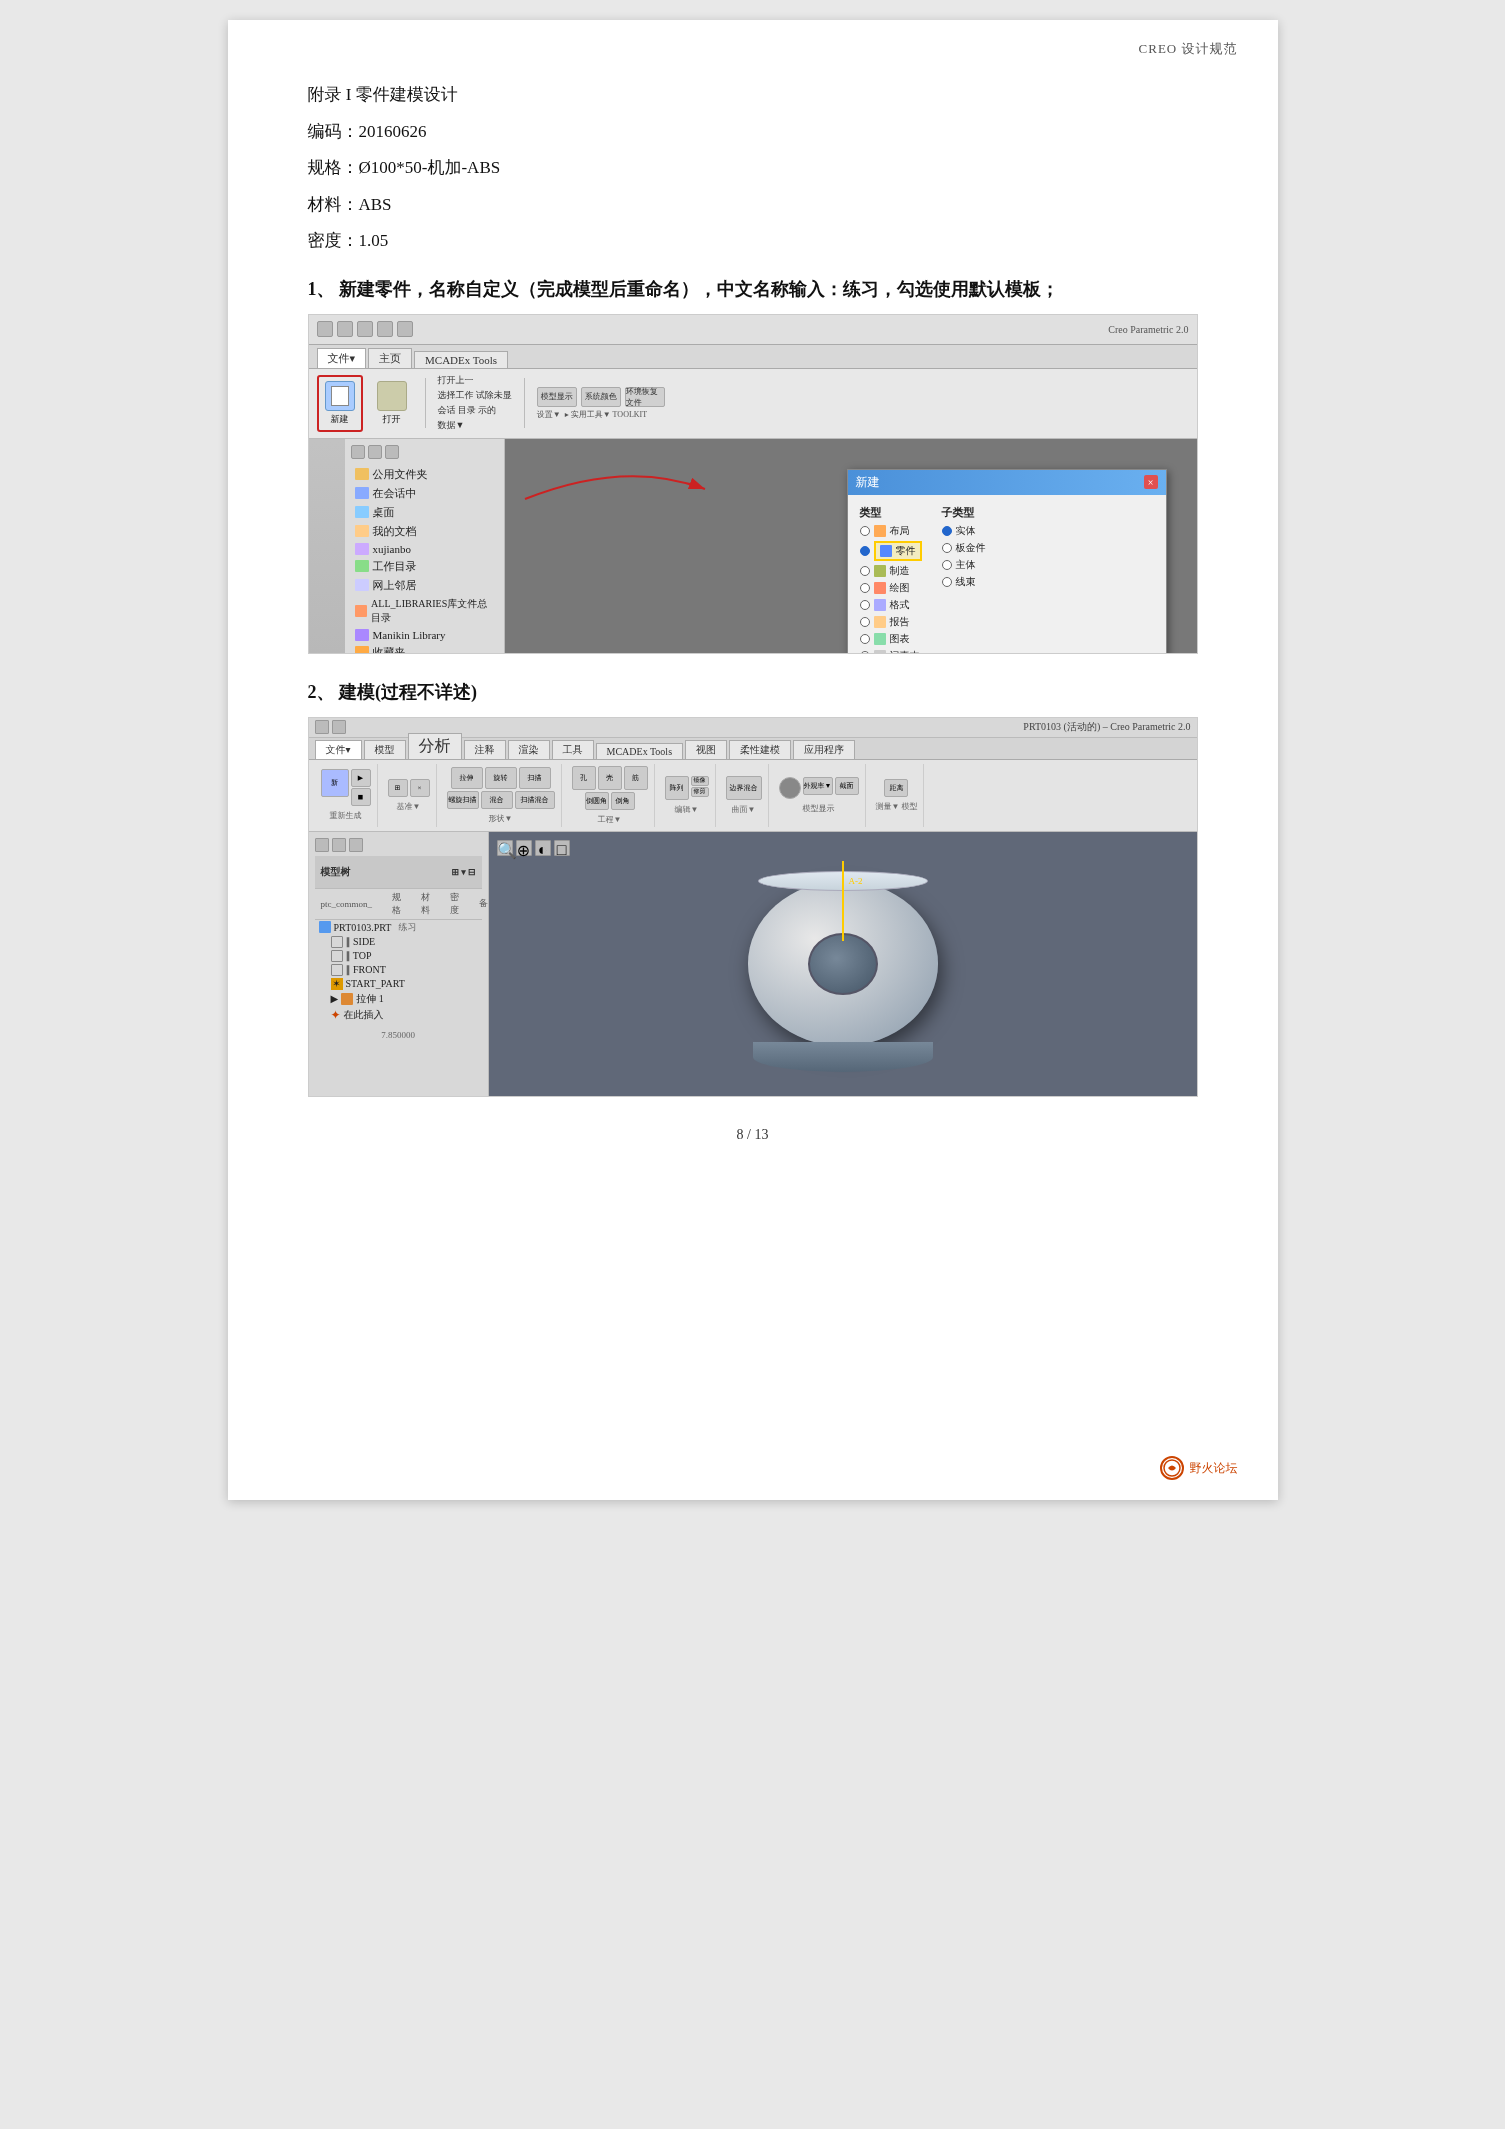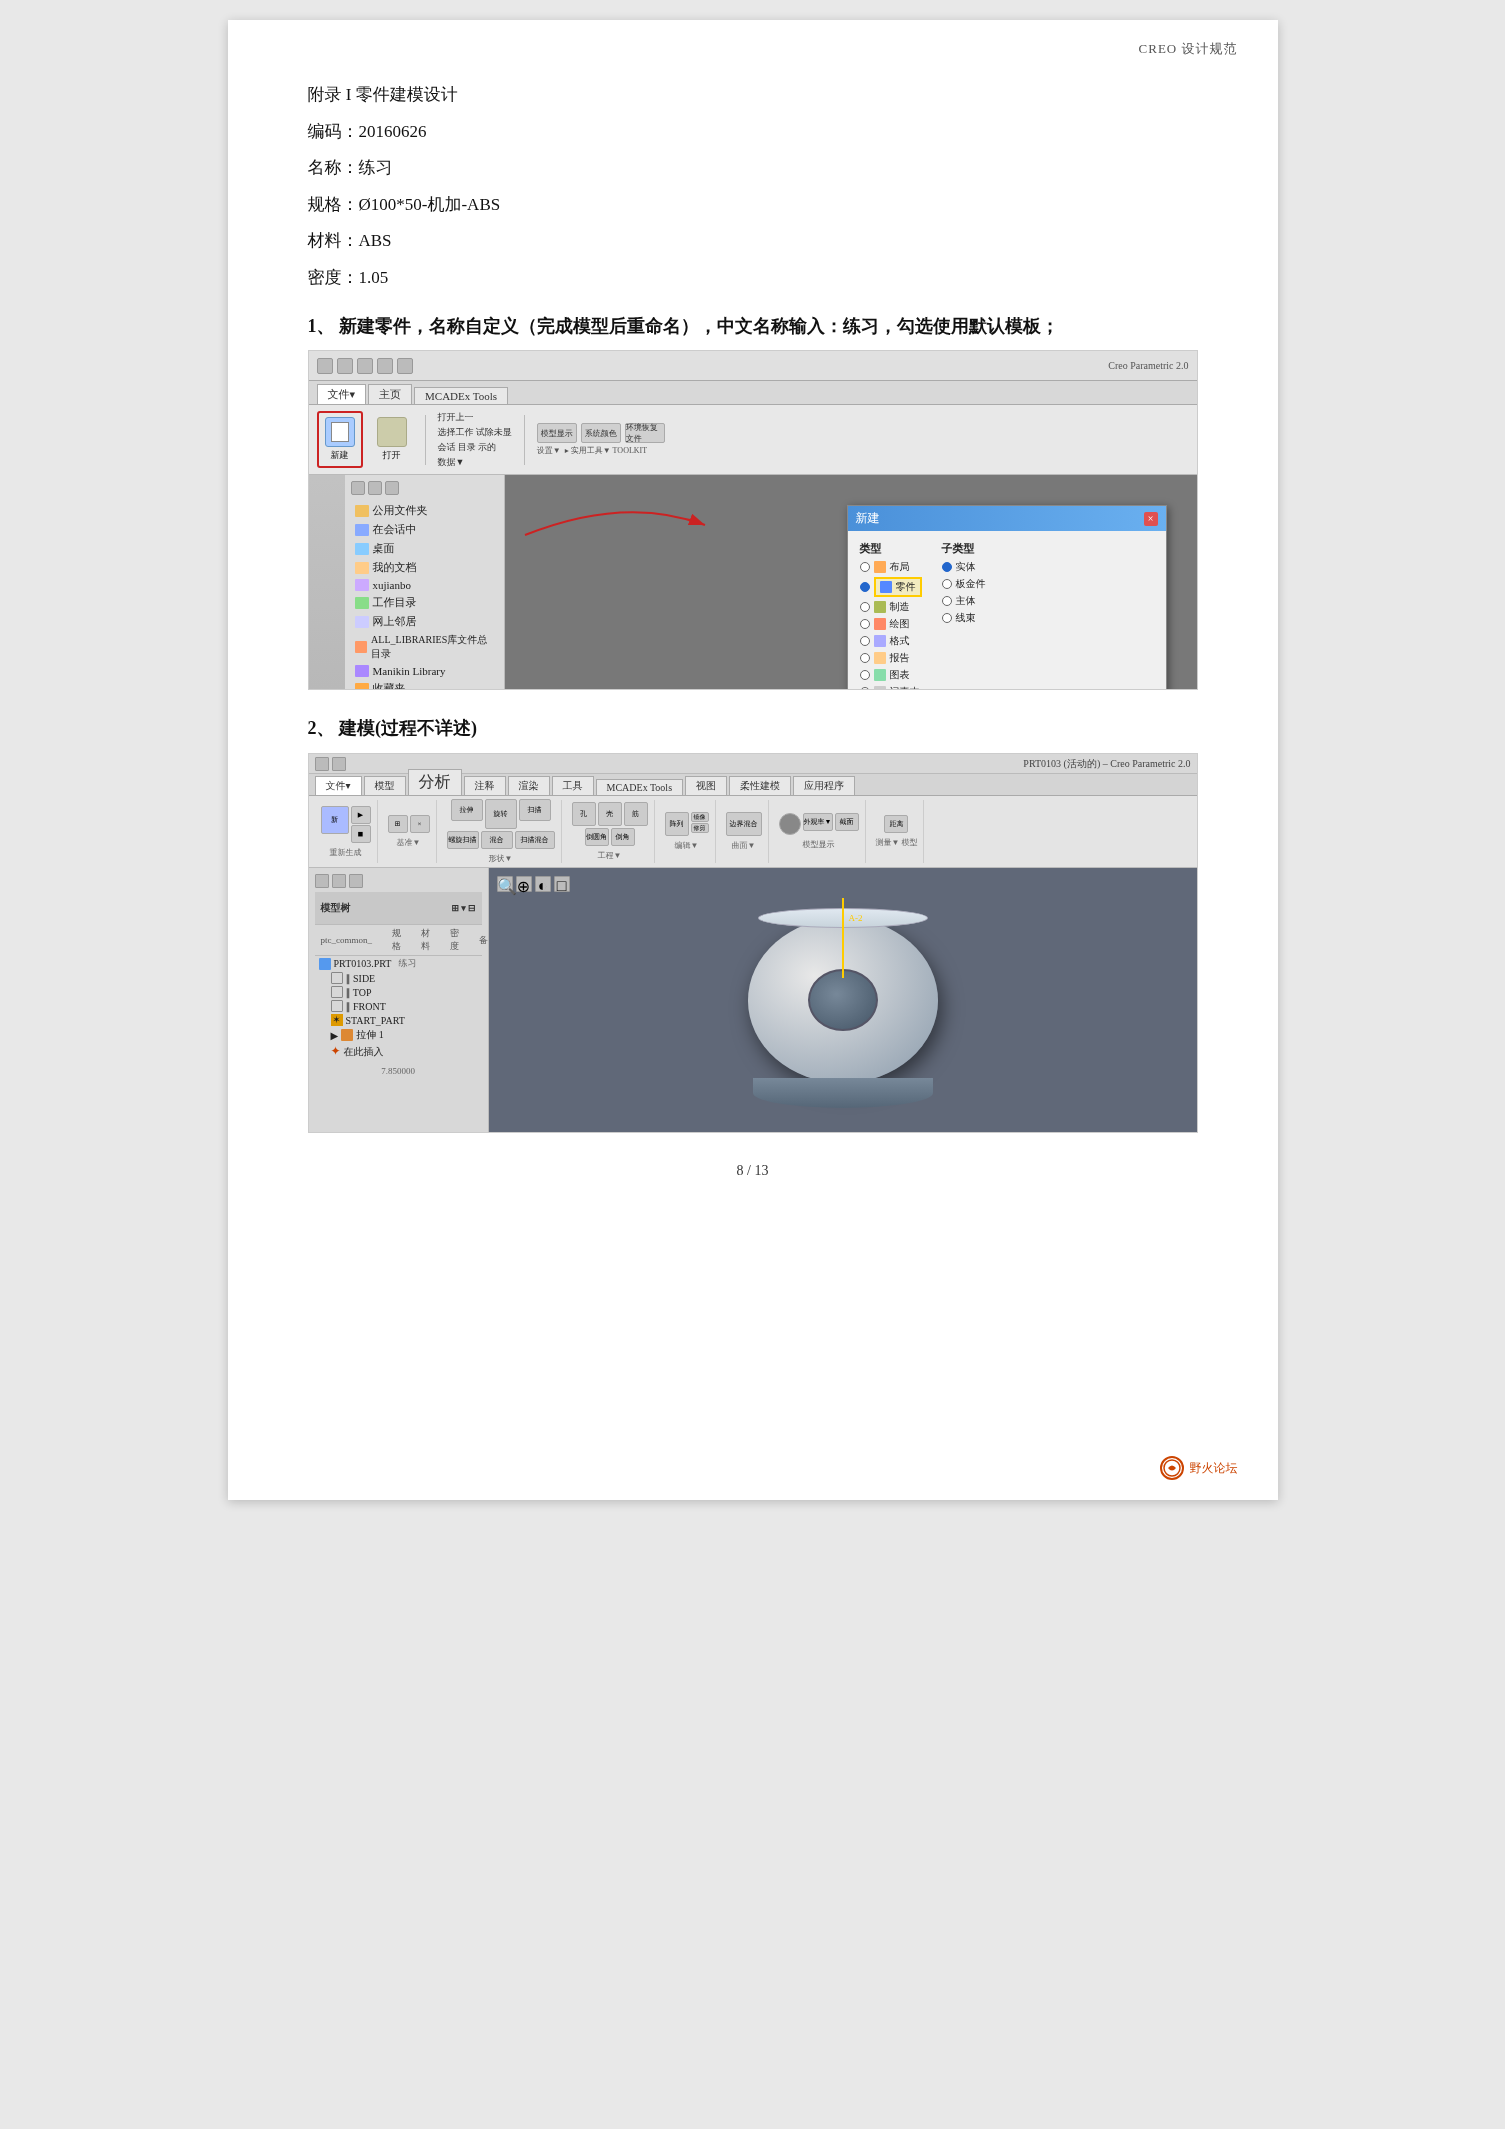--- a/index.html
+++ b/index.html
@@ -414,23 +414,20 @@
 <div class="page">
 
   <div class="header-right">CREO 设计规范</div>
 
   <div class="meta-block">附录 I   零件建模设计</div>
 
   <div class="meta-block">
     <span>编码：</span><span>20160626</span>
   </div>
 
-  <div class="meta-block">
-    <span>名称：</span><span>练习</span>
-  </div>
 
   <div class="meta-block">
     <span>规格：</span><span>Ø100*50-机加-ABS</span>
   </div>
 
   <div class="meta-block">
     <span>材料：</span><span>ABS</span>
   </div>
 
   <div class="meta-block">
@@ -671,21 +668,21 @@
       <div class="ribbon-group">
         <div class="ribbon-tools-row">
           <div class="rt-btn">⊞</div>
           <div class="rt-btn">×</div>
         </div>
         <span class="ribbon-group-label">基准▼</span>
       </div>
       <div class="ribbon-group">
         <div class="ribbon-tools-row">
           <div class="rt-btn" style="width:32px;height:22px;">拉伸</div>
-          <div class="rt-btn" style="width:32px;height:30px;">旋转</div>
+          <div class="rt-btn" style="width:32px;height:22px;">旋转</div>
           <div class="rt-btn" style="width:32px;height:22px;">扫描</div>
         </div>
         <div class="ribbon-tools-row">
           <div class="rt-btn" style="width:32px;">螺旋扫描</div>
           <div class="rt-btn" style="width:32px;">混合</div>
           <div class="rt-btn" style="width:40px;">扫描混合</div>
         </div>
         <span class="ribbon-group-label">形状▼</span>
       </div>
       <div class="ribbon-group">

